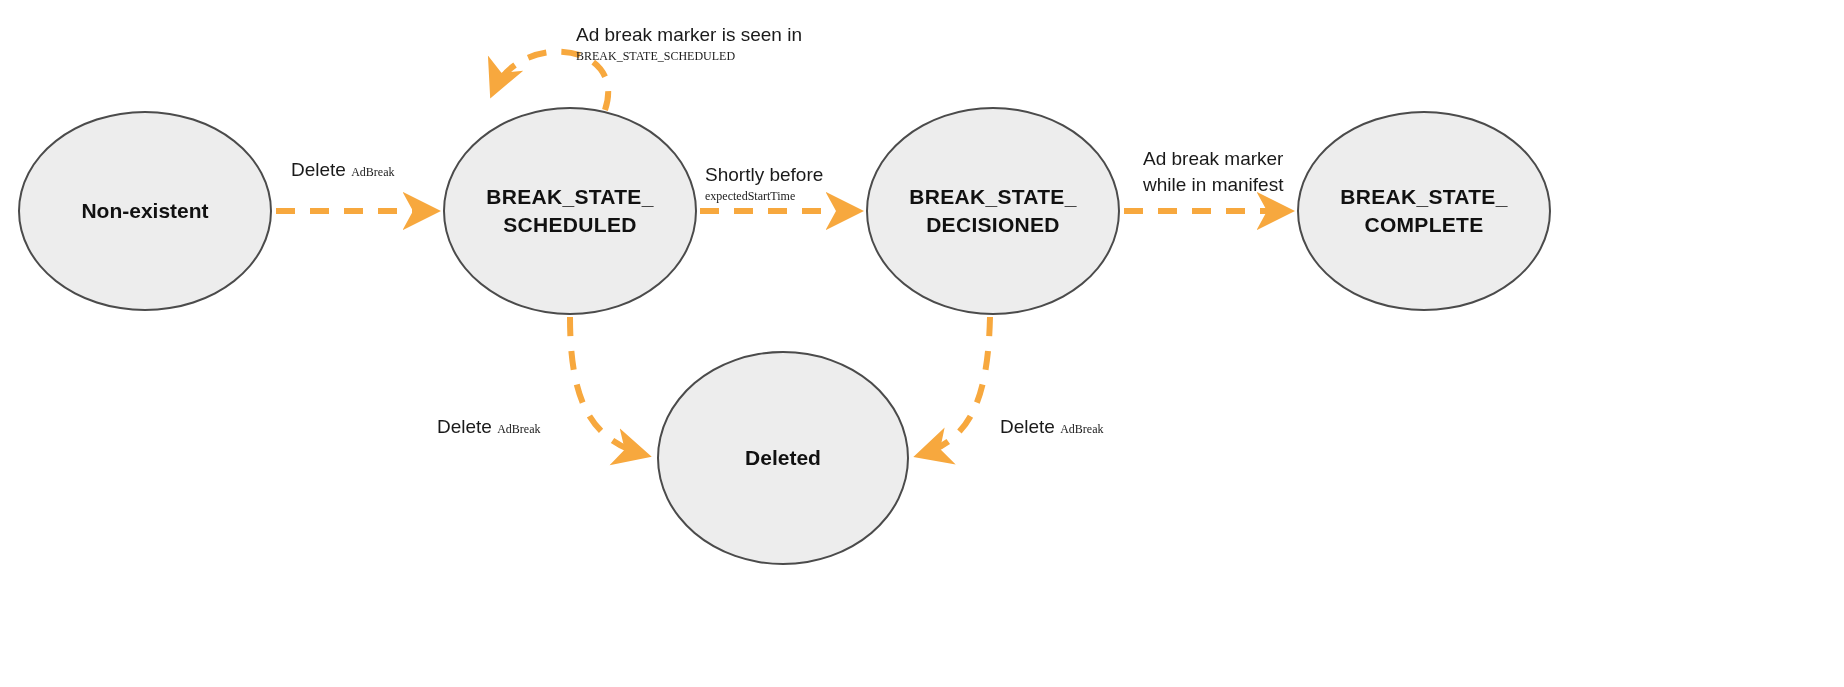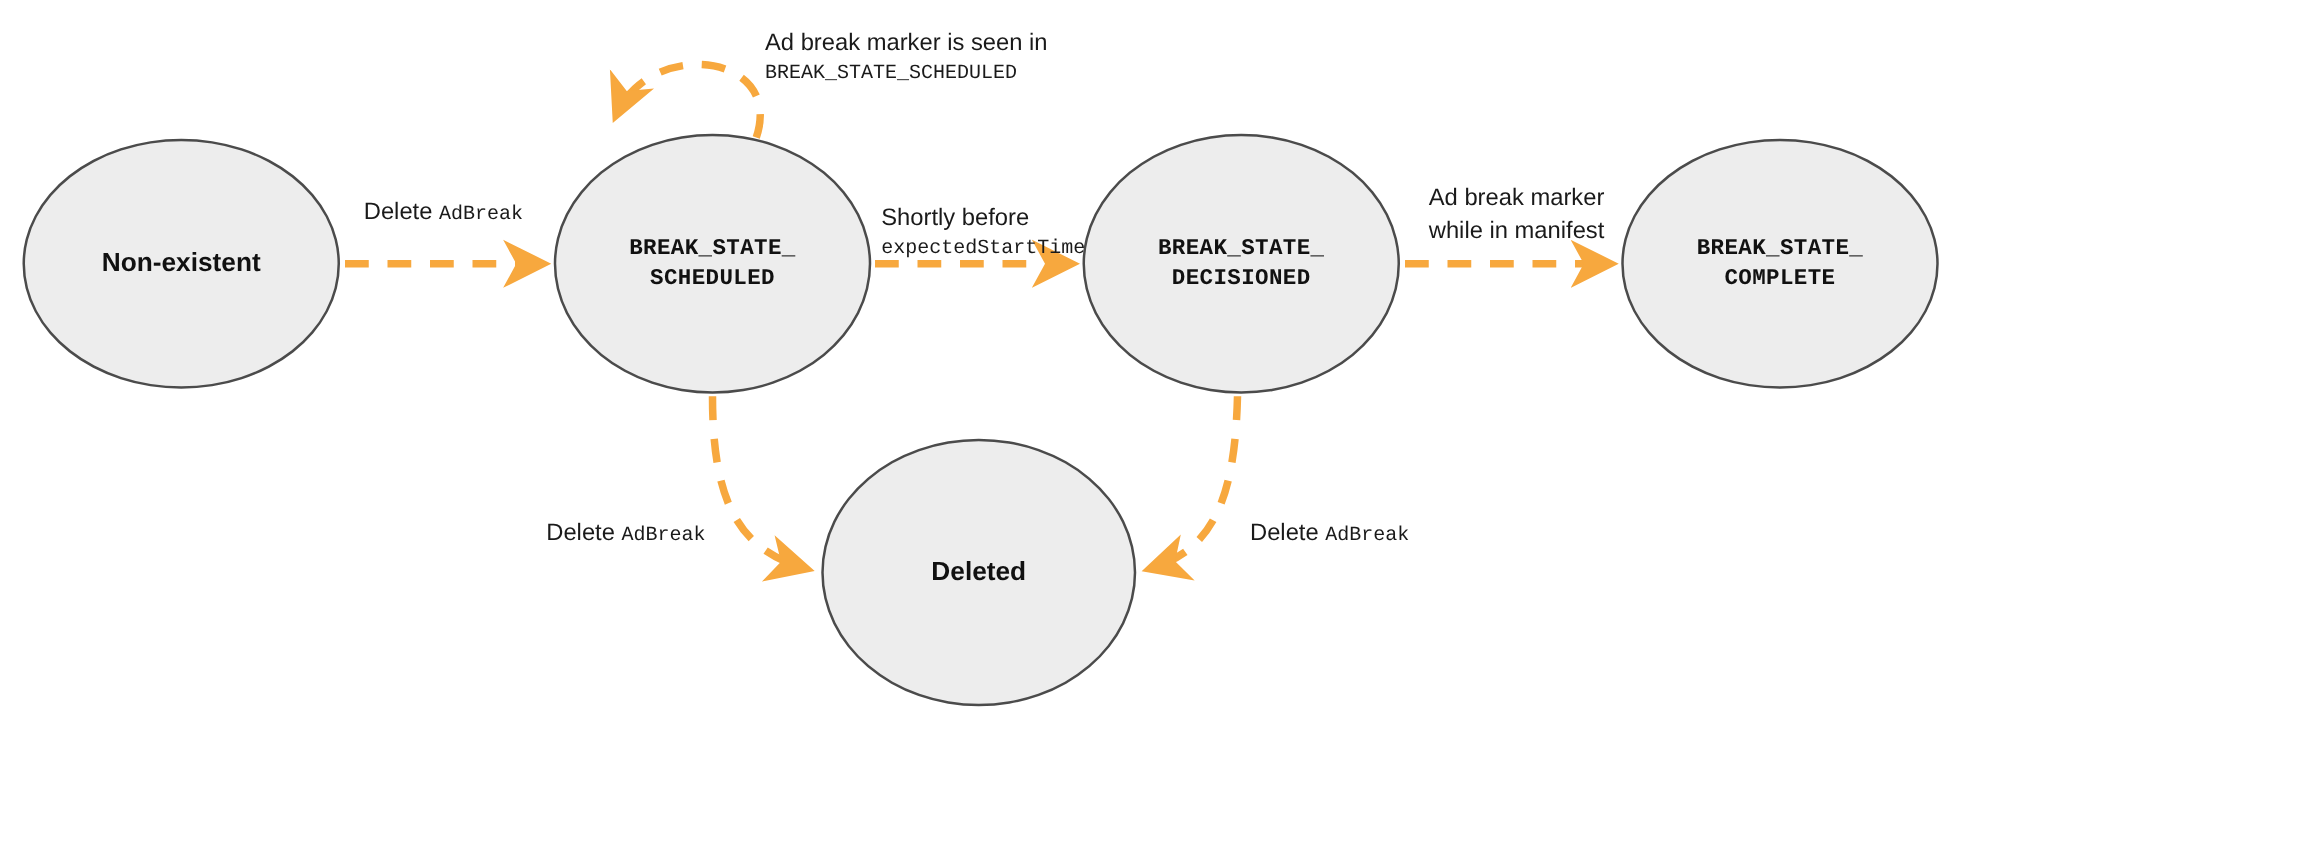--- a/index.html
+++ b/index.html
@@ -39,42 +39,42 @@
     z-index: 2;
   }
   .node-label {
     font-weight: bold;
     color: #111111;
     line-height: 1.35;
     white-space: pre-line;
     pointer-events: none;
   }
   .node-label.mono {
-    font-family: Liberation Mono, monospace;
-    font-size: 18px;
+    font-family: Liberation Sans, sans-serif;
+    font-size: 21px;
     letter-spacing: 0.3px;
   }
   .node-label.sans {
     font-family: "Liberation Sans", sans-serif;
     font-size: 21px;
   }
   .edge-label {
     position: absolute;
     color: #1a1a1a;
     font-size: 19px;
     line-height: 1.35;
     z-index: 3;
     white-space: nowrap;
   }
   .edge-label .sans-part {
     font-family: "Liberation Sans", sans-serif;
   }
   .edge-label .mono-part {
-    font-family: Liberation Mono, monospace;
-    font-size: 16px;
+    font-family: Liberation Serif, serif;
+    font-size: 12px;
   }
   .lbl-line { display: block; }
 </style>
 </head>
 <body>
 
 <div id="diagram-root">
 
   <svg id="edges-layer" viewBox="0 0 1844 687" width="1844" height="687" xmlns="http://www.w3.org/2000/svg">
     <defs>
@@ -116,21 +116,21 @@
   </div>
 
   <div class="state-node" style="left:657px; top:351px; width:252px; height:214px;justify-content:center;">
     <span class="node-label sans">Deleted</span>
   </div>
 
   <div class="edge-label" style="left:291px; top:157px;">
     <span class="sans-part">Delete </span><span class="mono-part">AdBreak</span>
   </div>
 
-  <div class="edge-label" style="left:612px; top:22px;">
+  <div class="edge-label" style="left:576px; top:22px;">
     <span class="lbl-line sans-part">Ad break marker is seen in</span>
     <span class="lbl-line mono-part">BREAK_STATE_SCHEDULED</span>
   </div>
 
   <div class="edge-label" style="left:705px; top:146px;margin-top:16px;">
     <span class="lbl-line sans-part">Shortly before</span>
     <span class="lbl-line mono-part">expectedStartTime</span>
   </div>
 
   <div class="edge-label" style="left:1143px; top:146px;">

